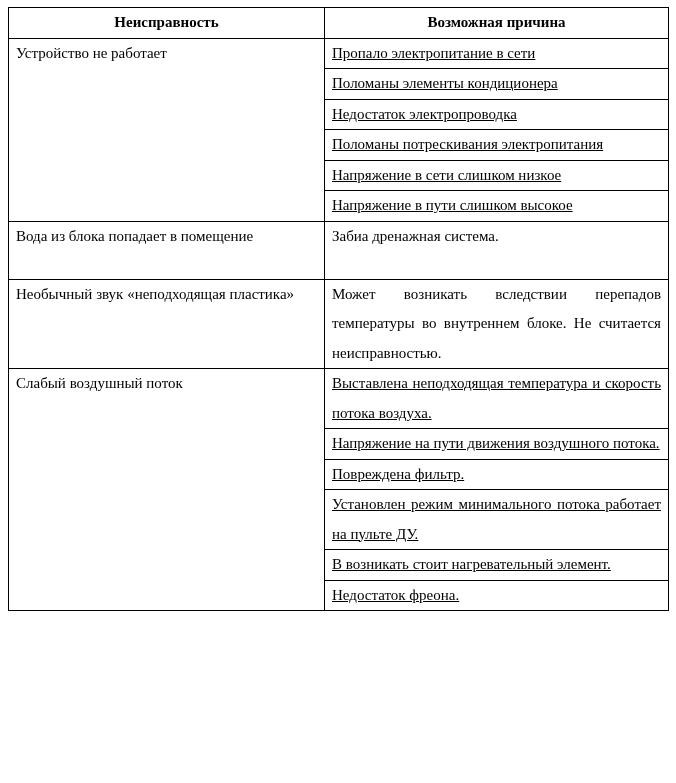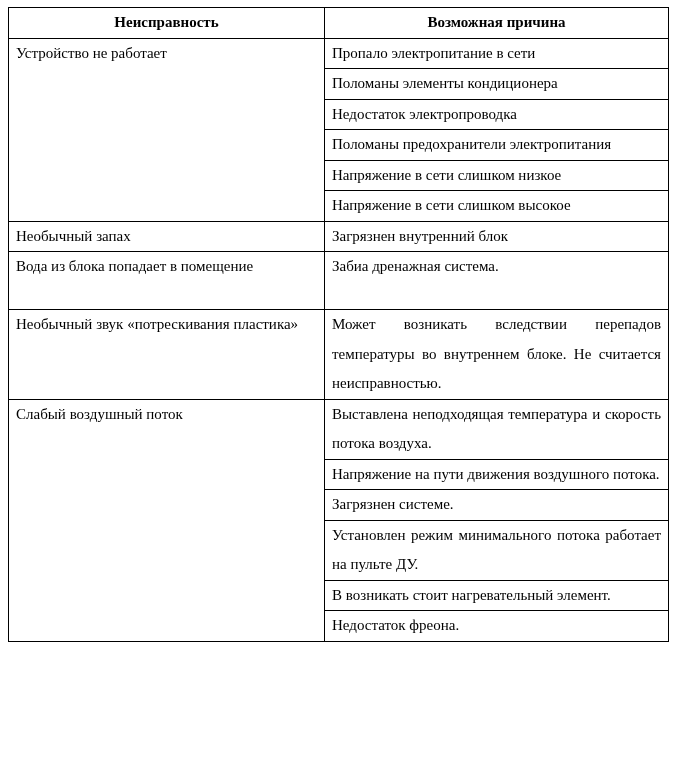--- a/index.html
+++ b/index.html
@@ -3,21 +3,21 @@
 <meta charset="utf-8">
 <style>
   html, body { margin:0; padding:0; background:#ffffff; }
   body { width:676px; height:783px; position:relative; overflow:hidden;
          font-family:"Liberation Serif", "DejaVu Serif", serif; color:#000; }
   .tbl { position:absolute; left:8px; top:7px; width:661px; border-collapse:collapse; table-layout:fixed; }
   .tbl td, .tbl th { border:1px solid #000; vertical-align:top; padding:0 7px; font-size:15px; line-height:29.5px; }
   .tbl th { font-weight:bold; text-align:center; height:28px; }
   .col1 { width:316px; }
   .cause { padding:0 !important; }
-  .sub { border-top:1px solid #000; padding:0 7px; text-align:justify; }
+  .sub { border-top:1px solid #000; padding:0 7px; text-align:justify;text-decoration:underline; }
   .sub:first-child { border-top:none; }
   .just { text-align:justify; text-align-last:left; }
 </style>
 </head>
 <body>
 
 <table class="tbl">
   <colgroup>
       <col class="col1">
       <col>
@@ -26,42 +26,38 @@
       <tr>
     <th>Неисправность</th>
     <th>Возможная причина</th>
   </tr>
   <tr>
     <td>Устройство не работает</td>
     <td class="cause">
       <div class="sub">Пропало электропитание в сети</div>
       <div class="sub">Поломаны элементы кондиционера</div>
       <div class="sub">Недостаток электропроводка</div>
-      <div class="sub">Поломаны предохранители электропитания</div>
+      <div class="sub">Поломаны потрескивания электропитания</div>
       <div class="sub">Напряжение в сети слишком низкое</div>
-      <div class="sub">Напряжение в сети слишком высокое</div>
+      <div class="sub">Напряжение в пути слишком высокое</div>
     </td>
-  </tr>
-  <tr>
-    <td>Необычный запах</td>
-    <td>Загрязнен внутренний блок</td>
   </tr>
   <tr style="height:58px">
     <td>Вода из блока попадает в помещение</td>
     <td>Забиа дренажная система.</td>
   </tr>
   <tr>
-    <td style="padding-right:2px">Необычный звук «потрескивания пластика»</td>
+    <td style="padding-right:2px">Необычный звук «неподходящая пластика»</td>
     <td class="just">Может возникать вследствии перепадов температуры во внутреннем блоке. Не считается неисправностью.</td>
   </tr>
   <tr>
     <td>Слабый воздушный поток</td>
     <td class="cause">
       <div class="sub just">Выставлена неподходящая температура и скорость потока воздуха.</div>
       <div class="sub just">Напряжение на пути движения воздушного потока.</div>
-      <div class="sub">Загрязнен системе.</div>
+      <div class="sub">Повреждена фильтр.</div>
       <div class="sub just">Установлен режим минимального потока работает на пульте ДУ.</div>
       <div class="sub just">В возникать стоит нагревательный элемент.</div>
       <div class="sub">Недостаток фреона.</div>
     </td>
   </tr>
 </tbody>
   </table>
 
 </body></html>

